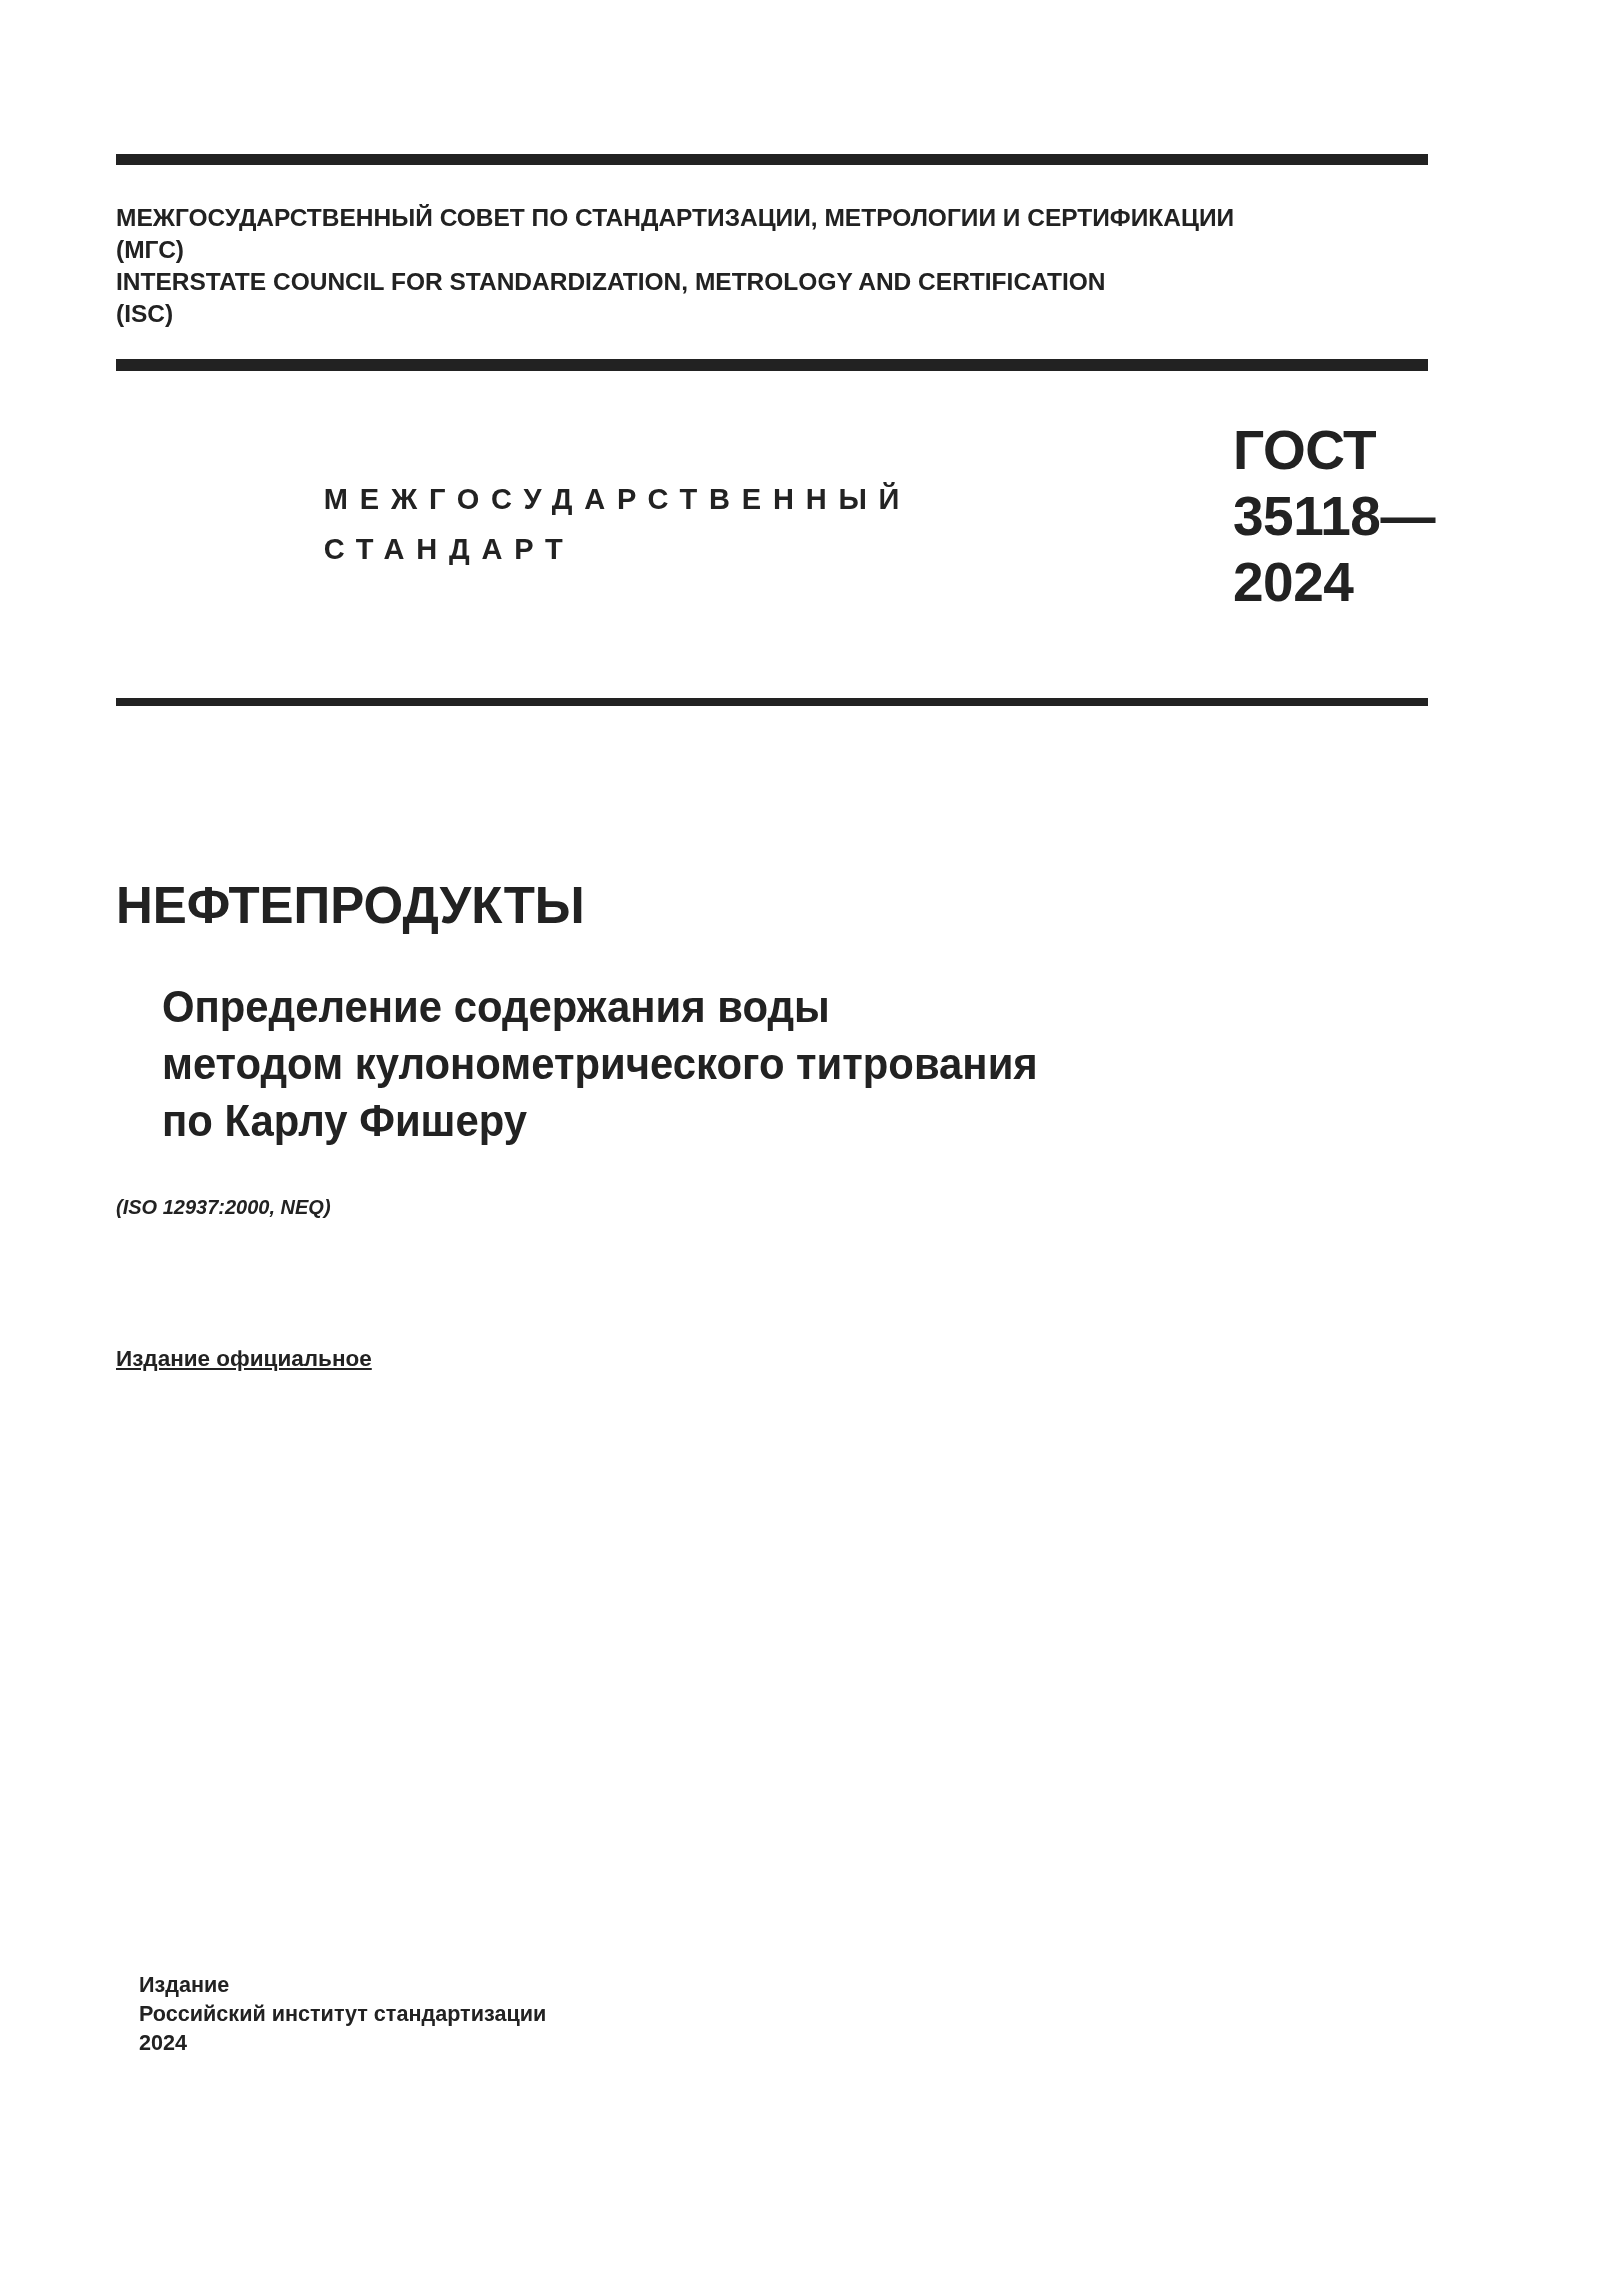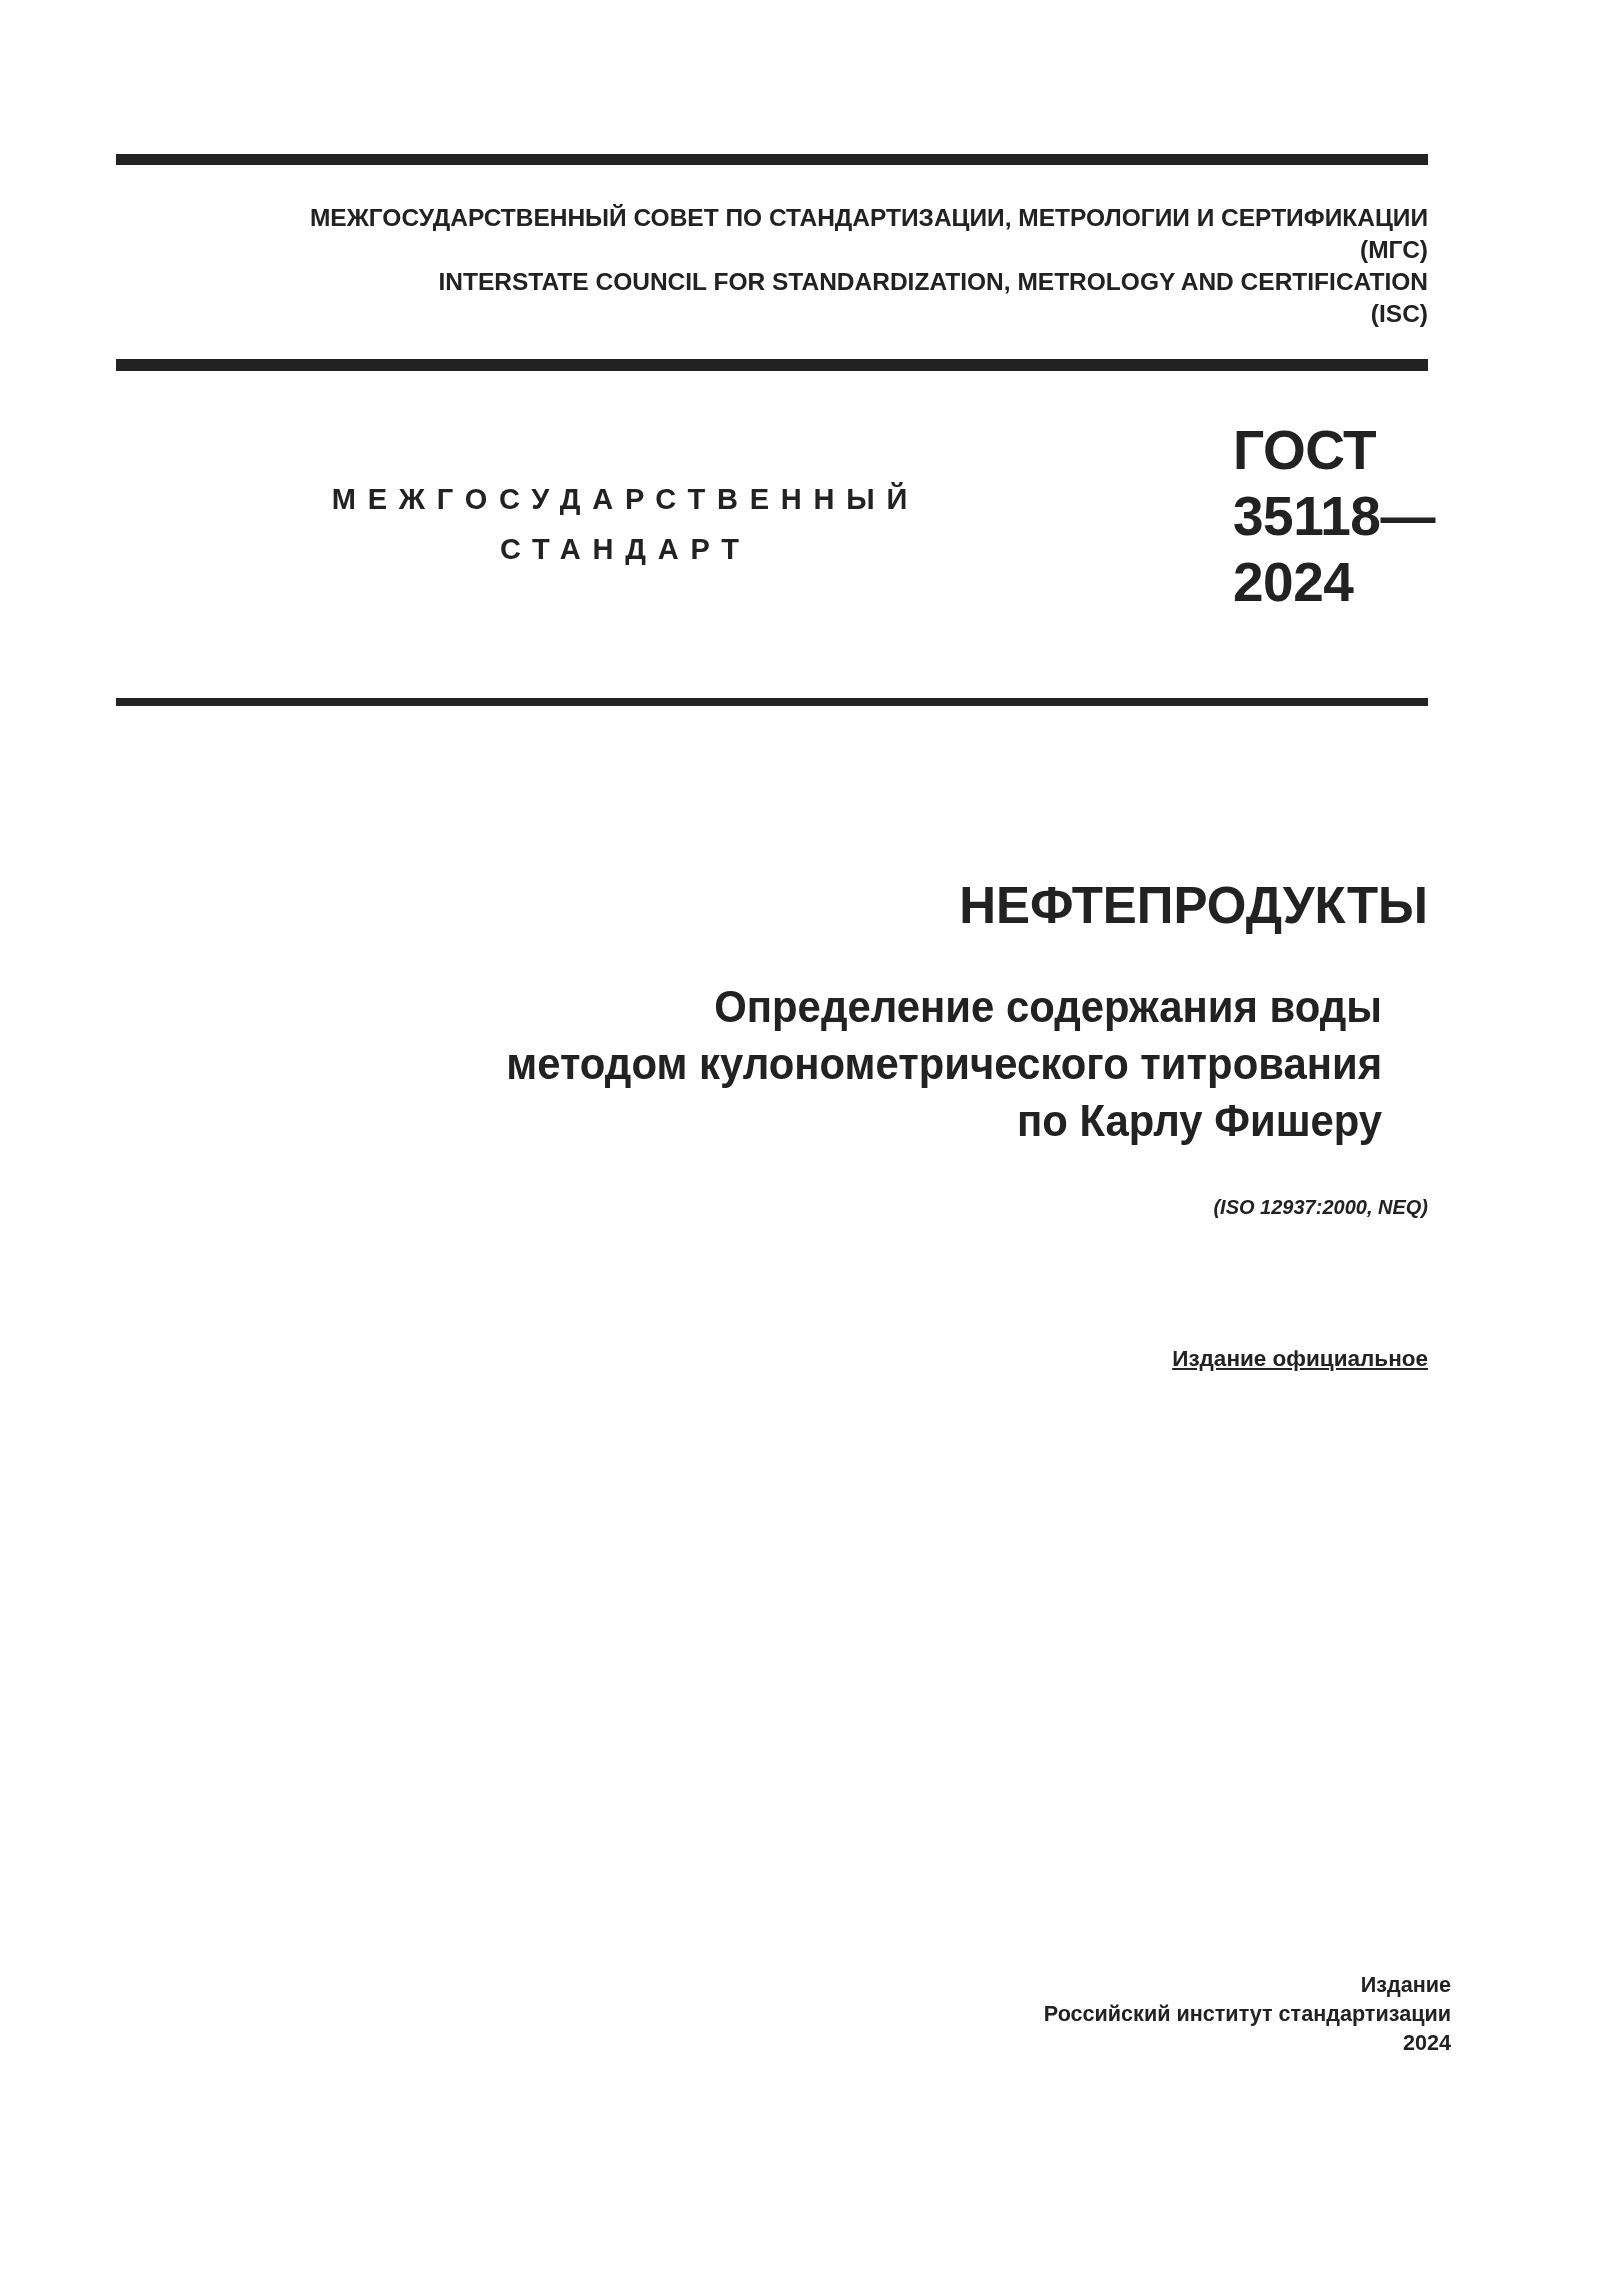--- a/index.html
+++ b/index.html
@@ -1,23 +1,23 @@
 <!DOCTYPE html>
 <html><head>
 <meta charset="utf-8">
 <style>
   html, body { margin: 0; padding: 0; background: #ffffff; }
   body { width: 1621px; height: 2293px; position: relative; overflow: hidden;
          font-family: "Liberation Sans", "DejaVu Sans", sans-serif; color: #222222; }
   .page { position: absolute; left: 0; top: 0; width: 1621px; height: 2293px; background: #ffffff; }
   .rule { position: absolute; left: 116px; width: 1312px; background: #222222; }
-  .center-block { position: absolute; left: 116px; width: 1312px; text-align: right; }
+  .center-block { position: absolute; left: 116px; width: 1312px; text-align: left; }
   .line { display: block; font-weight: bold; line-height: 1; white-space: nowrap; }
   .hdr .line { font-size: 24.5px; height: 32px; line-height: 32px; }
-  .std-label { position: absolute; left: 294px; width: 651px; top: 474px; text-align: center; }
+  .std-label { position: absolute; left: 312px; width: 651px; top: 474px; }
   .std-label .line { font-size: 29px; height: 50px; line-height: 50px; letter-spacing: 11.8px; padding-left: 11.8px; }
   .gost { position: absolute; left: 1220px; top: 417px; }
   .gost .line { font-size: 55px; height: 66px; line-height: 66px; letter-spacing: -0.5px; margin-left: 13px; }
   .title { font-size: 51px; }
   .subtitle .line { font-size: 45px; height: 57px; line-height: 57px; transform: scaleX(0.93); }
   .iso { font-size: 20px; font-style: italic; }
   .edition { font-size: 22.5px; }
   .footer .line { font-size: 21.6px; height: 29px; line-height: 29px; }
 </style>
 </head>

